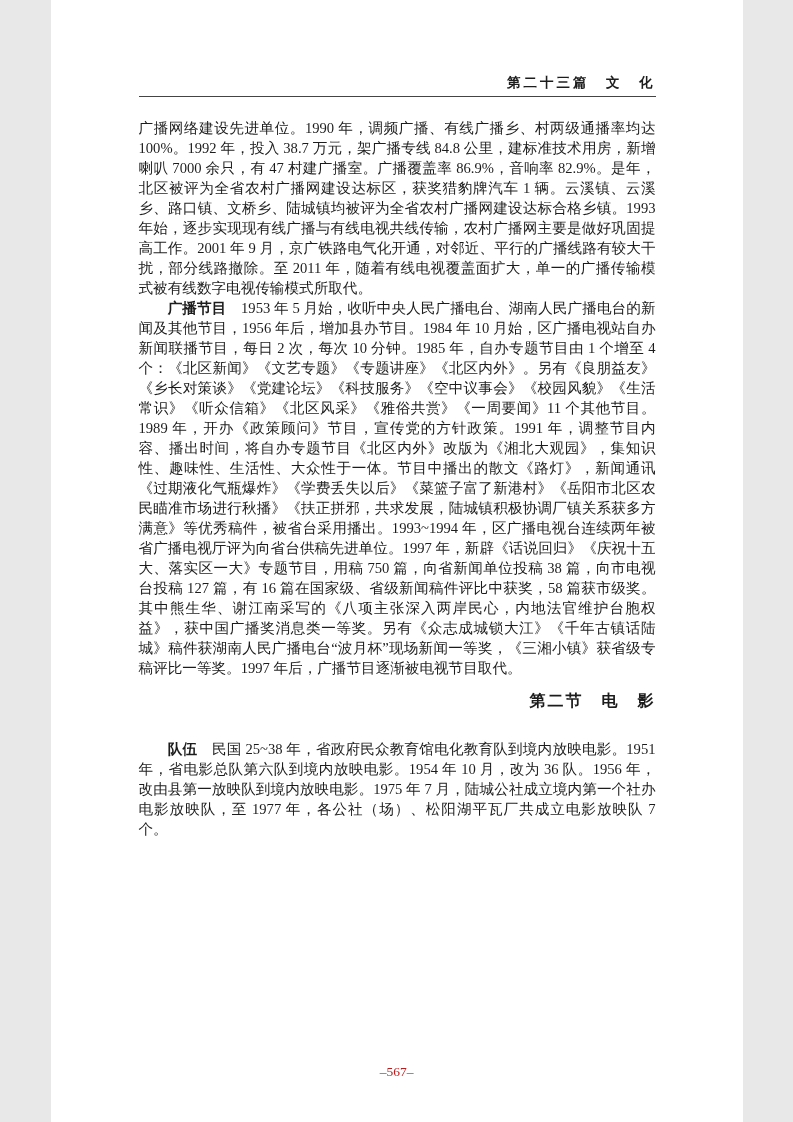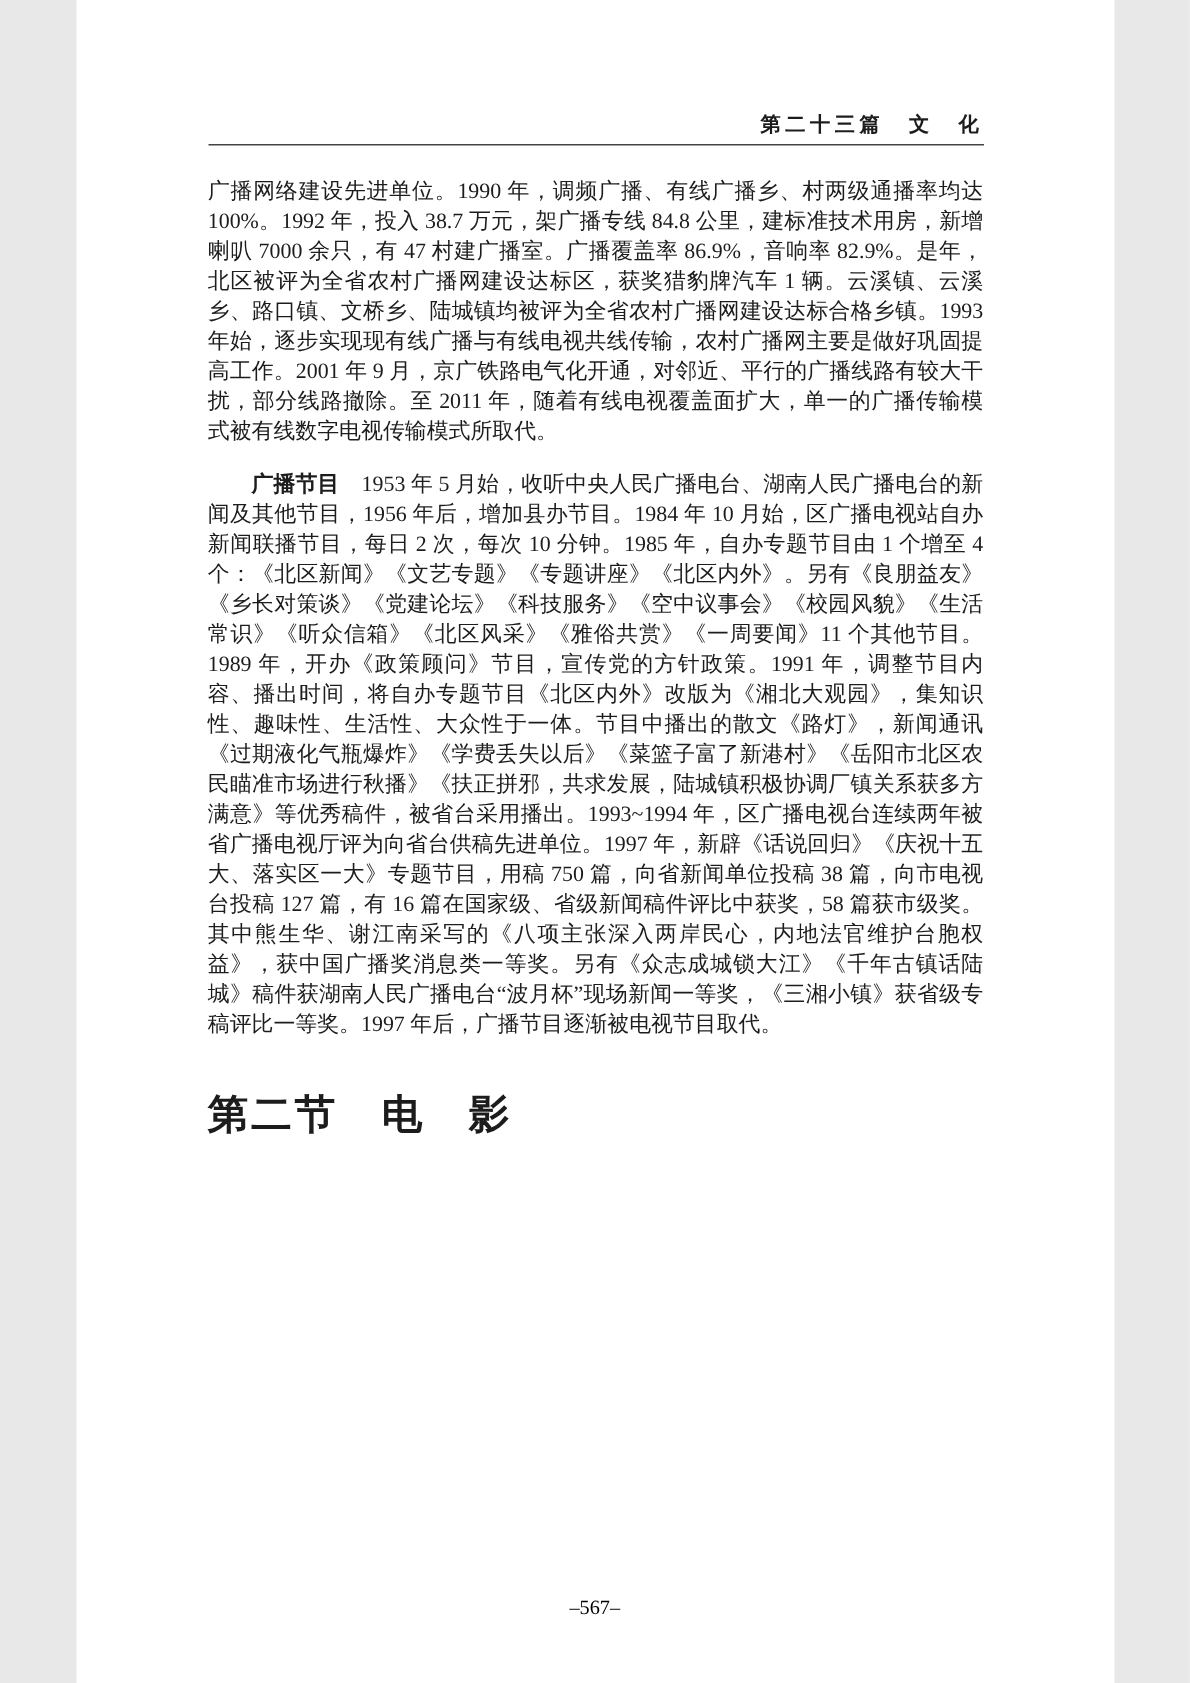--- a/index.html
+++ b/index.html
@@ -34,49 +34,50 @@
   .content {
     position: absolute;
     top: 118px;
     left: 88px;
     right: 87px;
     font-size: 14.6px;
     line-height: 20px;
     text-align: justify;
   }
   .para { margin: 0; }
-  .para.indent { text-indent: 2em; margin-top: 15px; }
+  .para.indent { text-indent: 2em; }
   .para b { font-family: "Liberation Sans", "DejaVu Sans", sans-serif; font-weight: bold; }
   .section-heading {
-    text-align: left;
-    font-size: 27px;
+    text-align: right;
+    font-size: 16px;
     font-weight: bold;
     letter-spacing: 2px;
-    margin: 40px 0 28px 0;
+    margin: 13px 0 28px 0;
     font-family: "Liberation Sans", "DejaVu Sans", sans-serif;
   }
   .footer {
     position: absolute;
     bottom: 42px;
     left: 0;
     right: 0;
     text-align: center;
     font-size: 13.5px;
-    color: #000000;
+    color: #b91c1c;
   }
 </style>
 </head>
 <body>
 
 <div class="page">
   <div class="header">
     <span class="header-title">第二十三篇　文　化</span>
   </div>
   <div class="header-rule"></div>
   <div class="content" id="content">
       <p class="para">广播网络建设先进单位。1990 年，调频广播、有线广播乡、村两级通播率均达 100%。1992 年，投入 38.7 万元，架广播专线 84.8 公里，建标准技术用房，新增喇叭 7000 余只，有 47 村建广播室。广播覆盖率 86.9%，音响率 82.9%。是年，北区被评为全省农村广播网建设达标区，获奖猎豹牌汽车 1 辆。云溪镇、云溪乡、路口镇、文桥乡、陆城镇均被评为全省农村广播网建设达标合格乡镇。1993 年始，逐步实现现有线广播与有线电视共线传输，农村广播网主要是做好巩固提高工作。2001 年 9 月，京广铁路电气化开通，对邻近、平行的广播线路有较大干扰，部分线路撤除。至 2011 年，随着有线电视覆盖面扩大，单一的广播传输模式被有线数字电视传输模式所取代。</p>
       <p class="para indent"><b>广播节目</b>　1953 年 5 月始，收听中央人民广播电台、湖南人民广播电台的新闻及其他节目，1956 年后，增加县办节目。1984 年 10 月始，区广播电视站自办新闻联播节目，每日 2 次，每次 10 分钟。1985 年，自办专题节目由 1 个增至 4 个：《北区新闻》《文艺专题》《专题讲座》《北区内外》。另有《良朋益友》《乡长对策谈》《党建论坛》《科技服务》《空中议事会》《校园风貌》《生活常识》《听众信箱》《北区风采》《雅俗共赏》《一周要闻》11 个其他节目。1989 年，开办《政策顾问》节目，宣传党的方针政策。1991 年，调整节目内容、播出时间，将自办专题节目《北区内外》改版为《湘北大观园》，集知识性、趣味性、生活性、大众性于一体。节目中播出的散文《路灯》，新闻通讯《过期液化气瓶爆炸》《学费丢失以后》《菜篮子富了新港村》《岳阳市北区农民瞄准市场进行秋播》《扶正拼邪，共求发展，陆城镇积极协调厂镇关系获多方满意》等优秀稿件，被省台采用播出。1993~1994 年，区广播电视台连续两年被省广播电视厅评为向省台供稿先进单位。1997 年，新辟《话说回归》《庆祝十五大、落实区一大》专题节目，用稿 750 篇，向省新闻单位投稿 38 篇，向市电视台投稿 127 篇，有 16 篇在国家级、省级新闻稿件评比中获奖，58 篇获市级奖。其中熊生华、谢江南采写的《八项主张深入两岸民心，内地法官维护台胞权益》，获中国广播奖消息类一等奖。另有《众志成城锁大江》《千年古镇话陆城》稿件获湖南人民广播电台“波月杯”现场新闻一等奖，《三湘小镇》获省级专稿评比一等奖。1997 年后，广播节目逐渐被电视节目取代。</p>
       <div class="section-heading">第二节　电　影</div>
+      <p class="para indent"><b>队伍</b>　民国 25~38 年，省政府民众教育馆电化教育队到境内放映电影。1951 年，省电影总队第六队到境内放映电影。1954 年 10 月，改为 36 队。1956 年，改由县第一放映队到境内放映电影。1975 年 7 月，陆城公社成立境内第一个社办电影放映队，至 1977 年，各公社（场）、松阳湖平瓦厂共成立电影放映队 7 个。</p>
     </div>
   <div class="footer">
     <span>–567–</span>
   </div>
 </div>
 
 </body></html>

